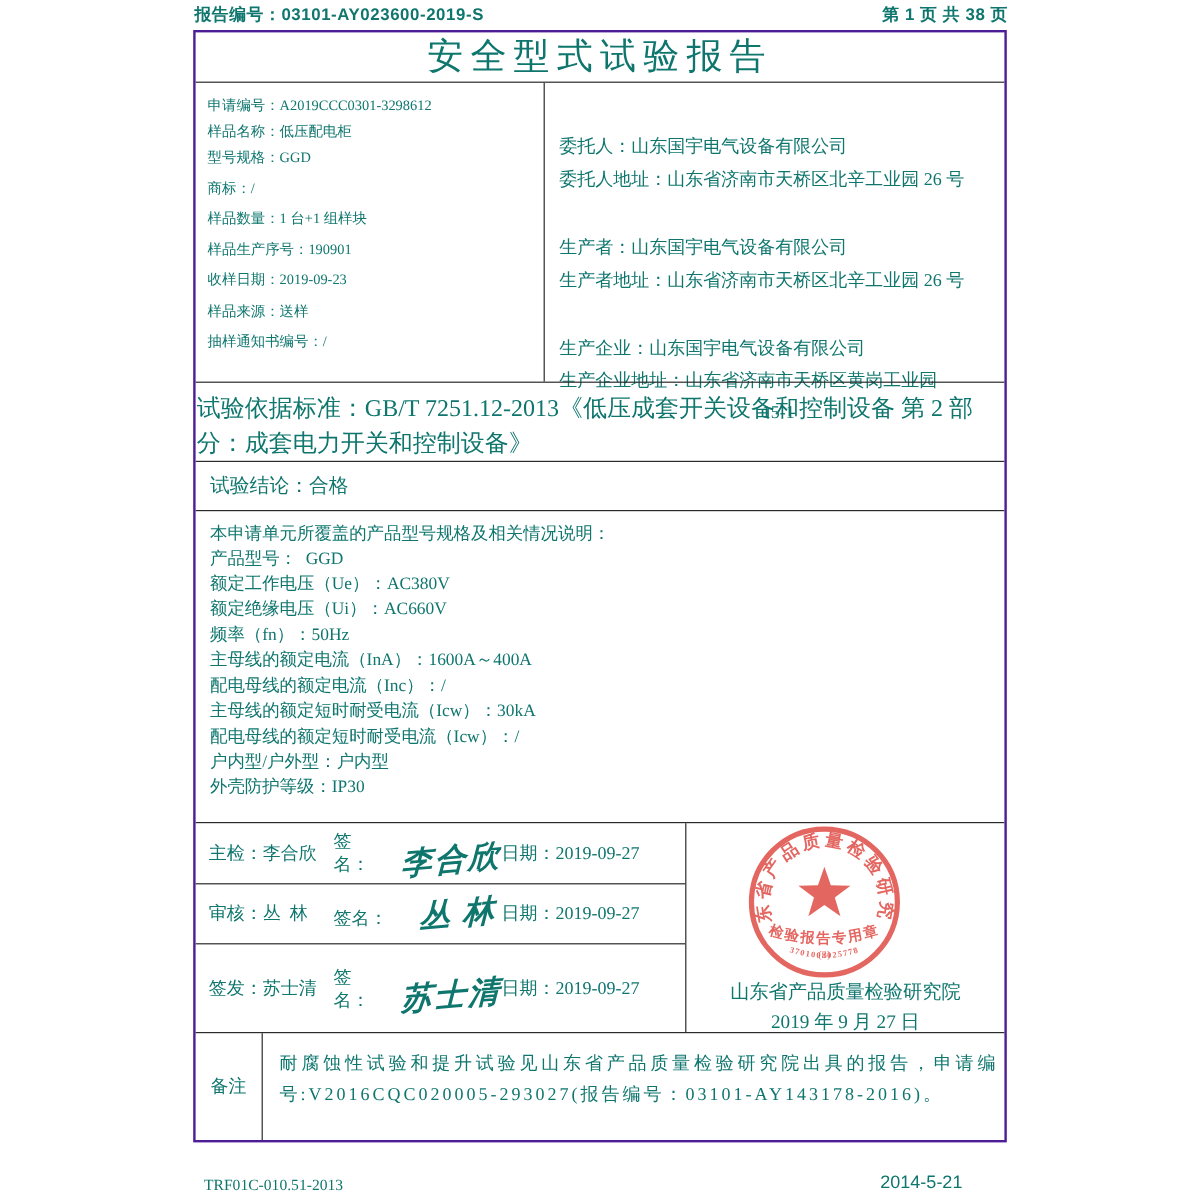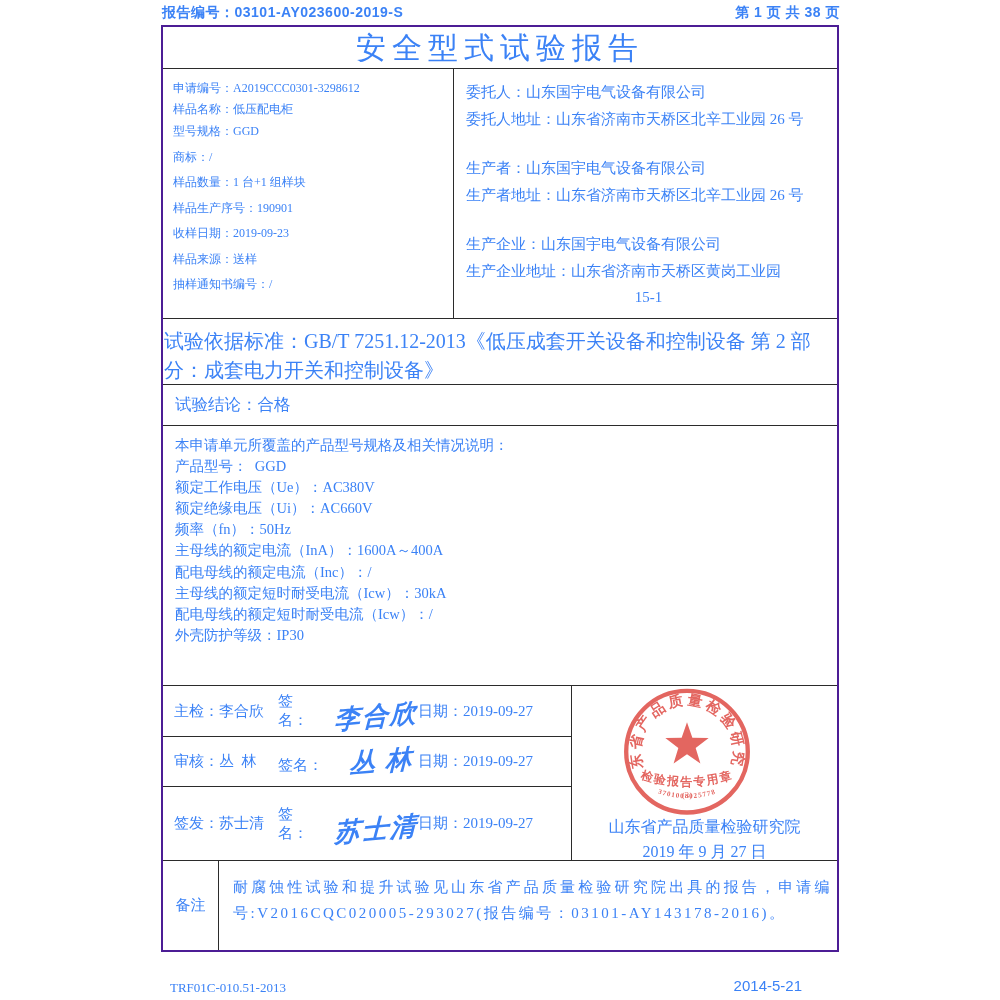--- a/index.html
+++ b/index.html
@@ -1,19 +1,19 @@
 <!DOCTYPE html>
 <html><head>
 <meta charset="utf-8">
 <style>
   * { margin:0; padding:0; box-sizing:border-box; }
   html,body { background:#ffffff; }
   .page {
     position:relative; width:996px; height:1000px; background:#ffffff;
-    font-family:"Liberation Serif","DejaVu Serif",serif; color:#3b82f6;
+    font-family:"Liberation Serif","DejaVu Serif",serif; color:#0f766e;
     overflow:hidden;
   }
   
   .doc-header {
     position:absolute; left:162px; top:4px; width:678px;
     display:flex; justify-content:space-between;
     font-family:"Liberation Sans","DejaVu Sans",sans-serif;
     font-weight:bold; font-size:14px; letter-spacing:0.5px;
   }
   
@@ -25,21 +25,21 @@
   .row:first-child { border-top:none; }
 
   .title-row { height:41px; text-align:center; font-size:30px; letter-spacing:6px;
                line-height:41px; white-space:nowrap; }
 
   .info-row { height:250px; display:flex; }
   .info-left { width:291px; border-right:1.5px solid #2b2b2b; padding:9px 6px 0 10px; font-size:12px; }
   .info-left .line { line-height:25.5px; white-space:pre-wrap; }
   .info-left .line:nth-child(1), .info-left .line:nth-child(2) { line-height:20.5px; }
   .info-right { flex:1; padding:10px 6px 0 12px; font-size:15px; }
-  .info-right .group { margin-bottom:23px; }
+  .info-right .group { margin-bottom:23px;margin-top:31px; }
   .info-right .line { line-height:26.5px; white-space:pre-wrap; }
   .info-right .line.centered { text-align:center; }
 
   .standard-row { height:66px; padding:8px 12px 0 1px; font-size:20px; line-height:29px; }
   .conclusion-row { height:41px; padding:9px 12px 0 12px; font-size:16.5px; }
 
   .spec-row { height:260px; padding:9px 12px 0 12px; font-size:14.5px; }
   .spec-row .line { line-height:21.1px; white-space:pre-wrap; }
 
   .sig-block { height:175px; display:flex; }
@@ -122,20 +122,21 @@
     <div class="row spec-row">
       <div class="line">本申请单元所覆盖的产品型号规格及相关情况说明：</div>
       <div class="line">产品型号：  GGD</div>
       <div class="line">额定工作电压（Ue）：AC380V</div>
       <div class="line">额定绝缘电压（Ui）：AC660V</div>
       <div class="line">频率（fn）：50Hz</div>
       <div class="line">主母线的额定电流（InA）：1600A～400A</div>
       <div class="line">配电母线的额定电流（Inc）：/</div>
       <div class="line">主母线的额定短时耐受电流（Icw）：30kA</div>
       <div class="line">配电母线的额定短时耐受电流（Icw）：/</div>
+      <div class="line">户内型/户外型：户内型</div>
       <div class="line">外壳防护等级：IP30</div>
     </div>
 
     <div class="row sig-block">
       <div class="sig-left">
         <div class="sig-row">
           <span class="sig-role">主检：李合欣</span>
           <span class="sig-mid">
             <span>签名：</span>
             <span class="sig-script">李合欣</span>

